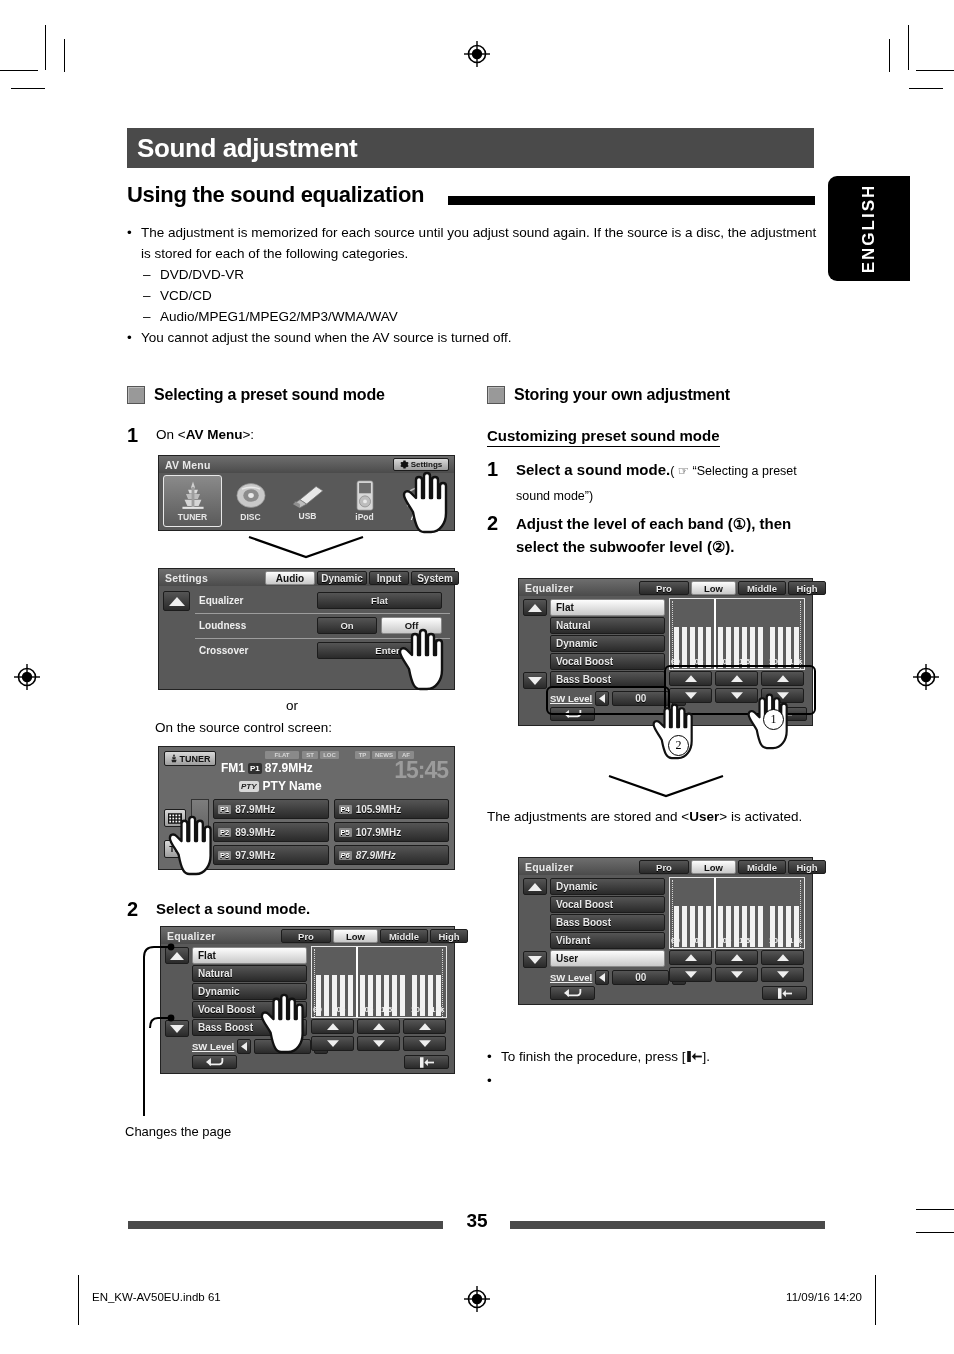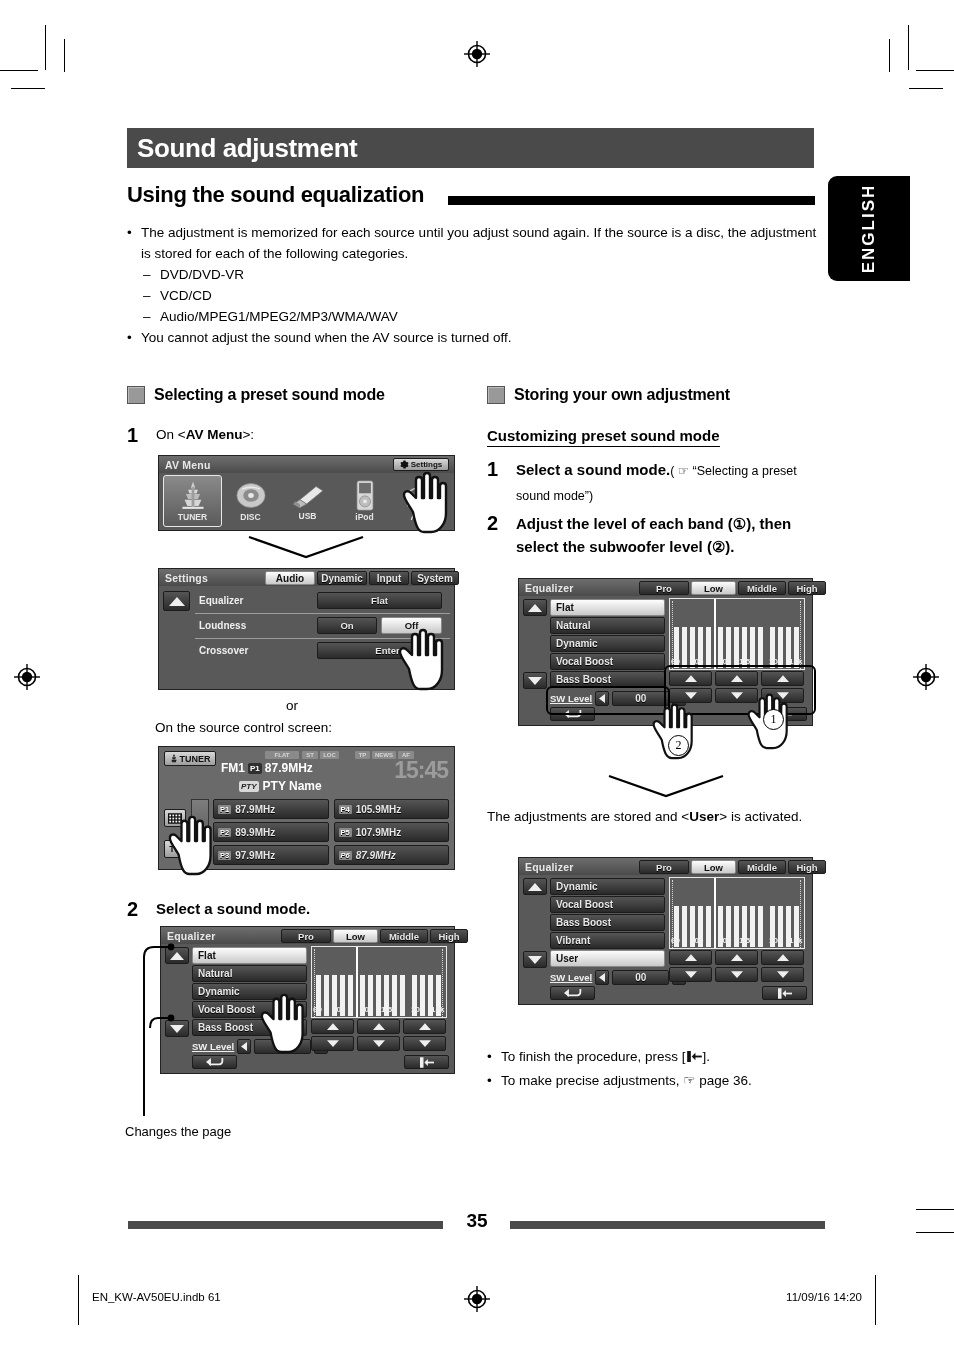--- a/index.html
+++ b/index.html
@@ -964,21 +964,20 @@
     <svg width="15" height="11" viewBox="0 0 16 12" style="margin:0 1px;">
       <rect x="0" y="0" width="4" height="12" fill="#111"></rect>
       <path d="M16 6H7" stroke="#111" stroke-width="2" fill="none"></path>
       <polygon points="9,2 9,10 5,6" fill="#111"></polygon>
     </svg>
     <span>].</span>
   </div>
 </div>
 <div class="abs note" style="left:487px;top:1070px;width:335px;">
   <div class="dot">•</div>
-  <div>To make precise adjustments, ☞ page 36.</div>
 </div>
 
 <div id="foot-rule-l"></div>
 <div id="pagenum">35</div>
 <div id="foot-rule-r"></div>
 
 <div id="foot-line-l"></div>
 <div id="foot-line-r"></div>
 <div id="foot-left">EN_KW-AV50EU.indb   61</div>
 <div id="foot-right">11/09/16   14:20</div>

